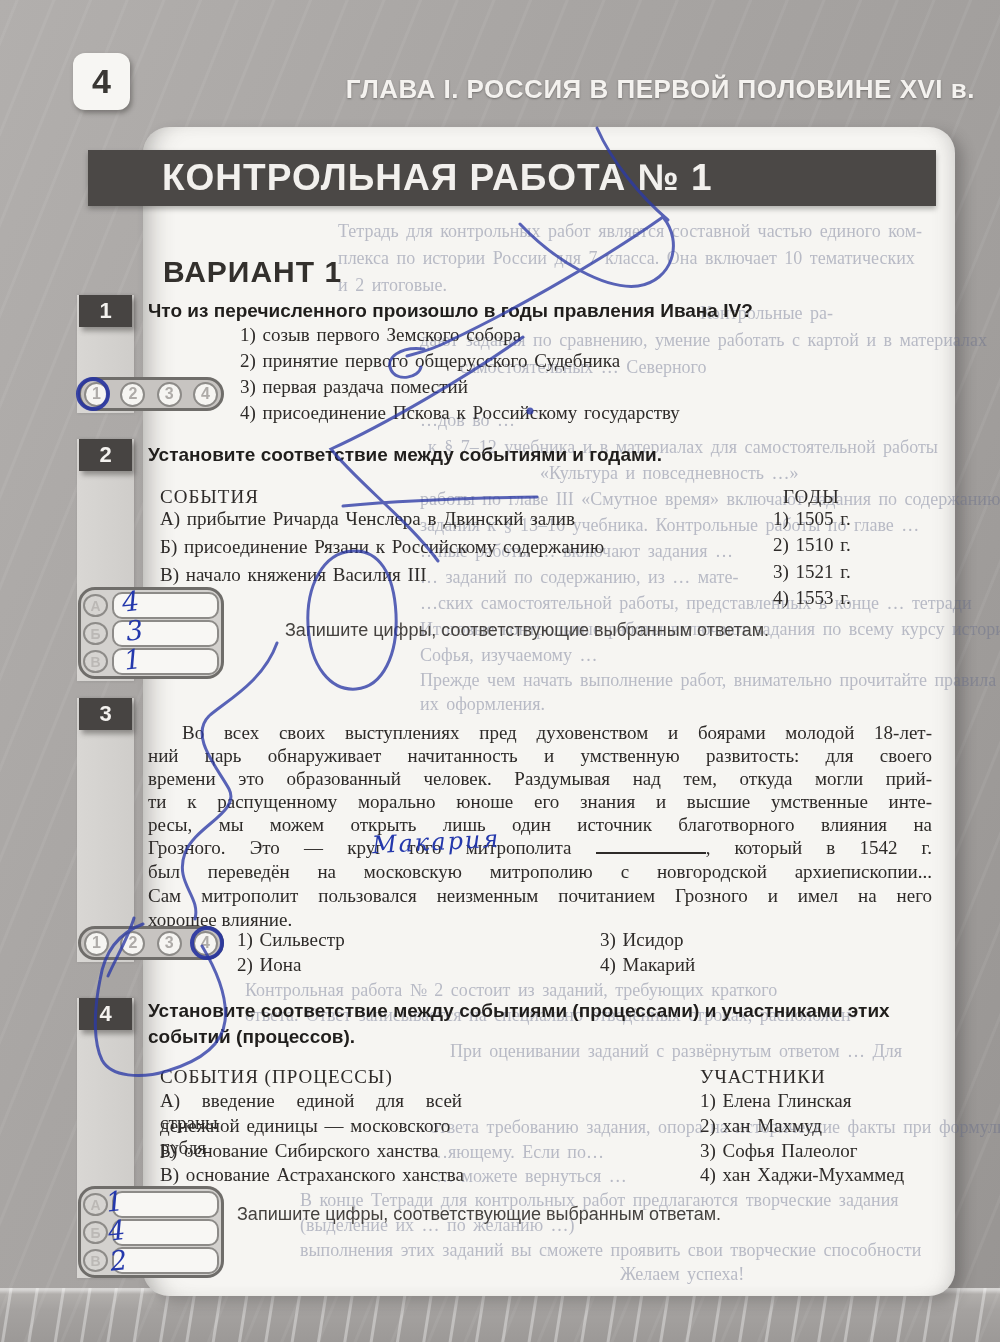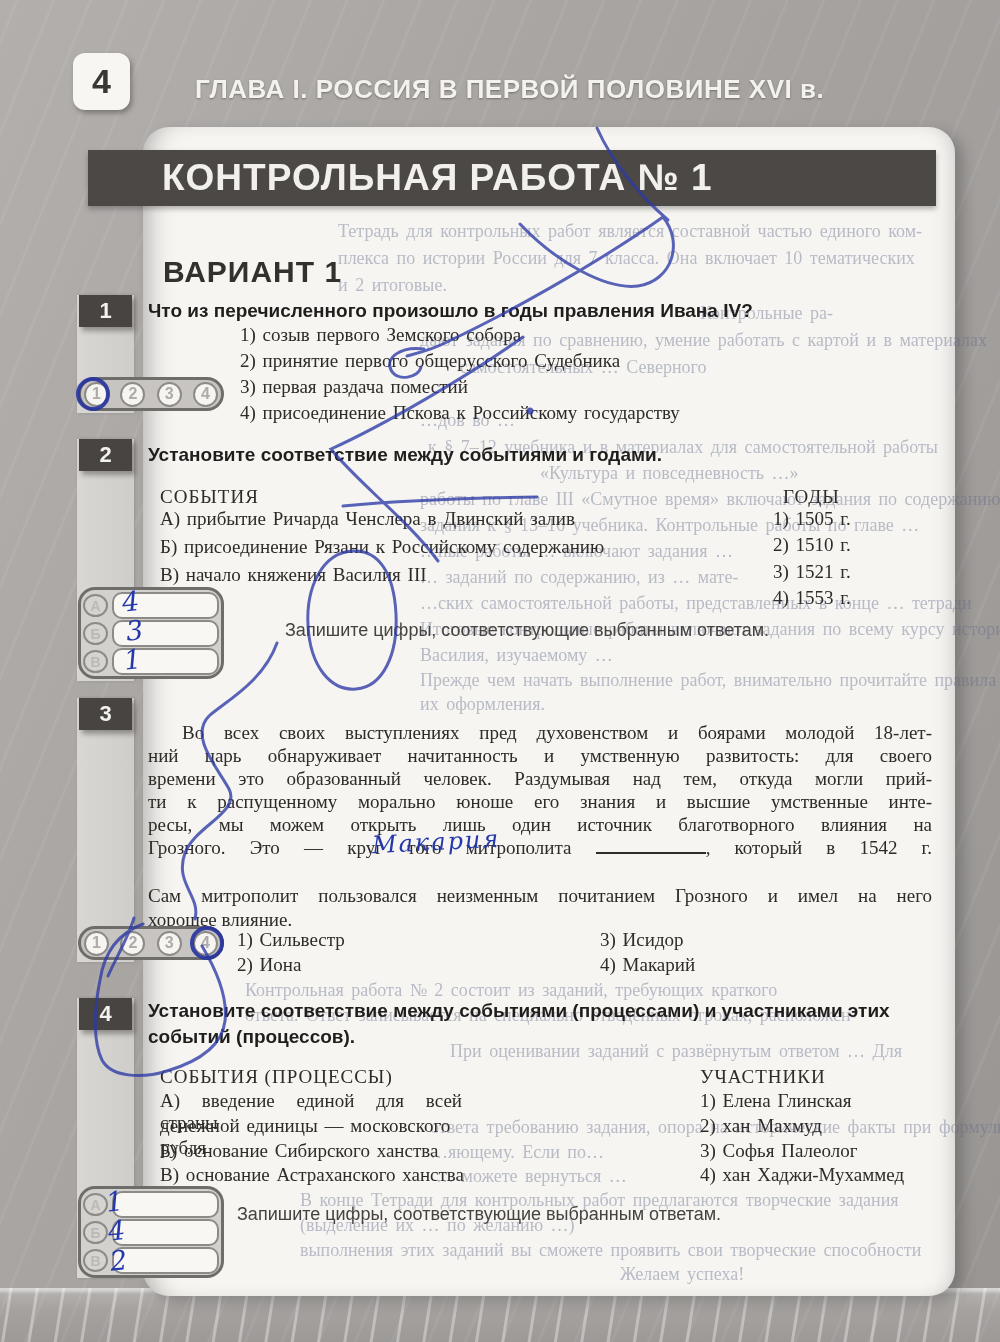--- a/index.html
+++ b/index.html
@@ -9,21 +9,21 @@
   #page::after{content:"";position:absolute;inset:0;pointer-events:none;
     background:repeating-linear-gradient(112deg,rgba(255,255,255,0) 0 14px,rgba(255,255,255,.06) 15px 17px,rgba(255,255,255,0) 18px 34px);}
   .wrinkles{position:absolute;left:0;top:1288px;width:1000px;height:54px;
     background:linear-gradient(180deg,#b6b3b0 0%,#a5a2a0 40%,#9c9997 100%);}
   .wrinkles::after{content:"";position:absolute;inset:0;
     background:repeating-linear-gradient(99deg,rgba(255,255,255,0) 0 9px,rgba(255,255,255,.35) 10px 12px,rgba(255,255,255,0) 13px 26px),
     linear-gradient(180deg,rgba(255,255,255,.45) 0 2px,rgba(255,255,255,0) 6px);}
   .page-tab{position:absolute;left:73px;top:53px;width:57px;height:57px;background:#f7f6f3;border-radius:12px;
     box-shadow:2px 3px 5px rgba(40,38,36,.4);display:flex;align-items:center;justify-content:center;
     font-weight:bold;font-size:34px;color:#3a3734;z-index:6;}
-  .chapter{position:absolute;left:195px;top:74px;width:780px;text-align:left;font-weight:bold;font-size:26px;
+  .chapter{position:absolute;left:195px;top:74px;width:780px;text-align:right;font-weight:bold;font-size:26px;
     letter-spacing:.5px;color:#f4f2ef;text-shadow:0 1px 2px rgba(60,58,56,.5);z-index:6;}
   .card{position:absolute;left:143px;top:127px;width:812px;height:1169px;background:#f6f5f2;border-radius:26px;
     box-shadow:8px 6px 14px rgba(50,48,46,.30), inset 22px 0 26px -18px rgba(80,78,76,.45), inset -14px 0 22px -16px rgba(80,78,76,.35);z-index:2;}
   .banner{position:absolute;left:88px;top:150px;width:848px;height:56px;background:#4b4846;z-index:5;
     box-shadow:0 3px 5px rgba(50,48,46,.35);display:flex;align-items:center;}
   .banner-text{padding-left:74px;font-weight:bold;font-size:37px;letter-spacing:1px;color:#f2f0ed;}
   .variant{position:absolute;left:163px;top:255px;font-weight:bold;font-size:30px;letter-spacing:1px;color:#33302d;z-index:5;}
   .badge-col{position:absolute;width:57px;background:linear-gradient(90deg,#d9d7d4,#cfcdca);z-index:3;box-shadow:1px 0 3px rgba(90,88,86,.25);}
   .q-badge{position:absolute;left:79px;width:53px;height:32px;background:#474442;color:#f4f2ef;z-index:5;
     display:flex;align-items:center;justify-content:center;font-weight:bold;font-size:22px;
@@ -78,21 +78,21 @@
   <div class="ghost" style="left:460px;top:357px">самостоятельных … Северного</div>
   <div class="ghost" style="left:420px;top:410px">…дов во …</div>
   <div class="ghost" style="left:428px;top:437px">к § 7–12 учебника и в материалах для самостоятельной работы</div>
   <div class="ghost" style="left:540px;top:463px">«Культура и повседневность …»</div>
   <div class="ghost" style="left:420px;top:489px">работы по главе III «Смутное время» включают задания по содержанию</div>
   <div class="ghost" style="left:420px;top:515px">задания к § 13–16 учебника. Контрольные работы по главе …</div>
   <div class="ghost" style="left:420px;top:541px">…ные работы … включают задания …</div>
   <div class="ghost" style="left:420px;top:567px">… заданий по содержанию, из … мате-</div>
   <div class="ghost" style="left:420px;top:593px">…ских самостоятельной работы, представленных в конце … тетради</div>
   <div class="ghost" style="left:420px;top:619px">Итоговые контрольные работы включают задания по всему курсу истории</div>
-  <div class="ghost" style="left:420px;top:645px">Василия, изучаемому …</div>
+  <div class="ghost" style="left:420px;top:645px">Софья, изучаемому …</div>
   <div class="ghost" style="left:420px;top:670px">Прежде чем начать выполнение работ, внимательно прочитайте правила</div>
   <div class="ghost" style="left:420px;top:694px">их оформления.</div>
   <div class="ghost" style="left:245px;top:980px">Контрольная работа № 2 состоит из заданий, требующих краткого</div>
   <div class="ghost" style="left:245px;top:1005px">ответа. Ответ записывается на специально отведённых строках, расположен-</div>
   <div class="ghost" style="left:450px;top:1041px">При оценивании заданий с развёрнутым ответом … Для</div>
   <div class="ghost" style="left:430px;top:1117px">ответа требованию задания, опора на исторические факты при формулиро-</div>
   <div class="ghost" style="left:430px;top:1142px">…яющему. Если по…</div>
   <div class="ghost" style="left:436px;top:1166px">… можете вернуться …</div>
   <div class="ghost" style="left:300px;top:1190px">В конце Тетради для контрольных работ предлагаются творческие задания</div>
   <div class="ghost" style="left:300px;top:1215px">(выделение их … по желанию …)</div>
@@ -156,20 +156,21 @@
   </div>
   <div class="para-line" style="top:722px;text-indent:34px">Во всех своих выступлениях пред духовенством и боярами молодой 18-лет-</div>
   <div class="para-line" style="top:745px">ний царь обнаруживает начитанность и умственную развитость: для своего</div>
   <div class="para-line" style="top:768px">времени это образованный человек. Раздумывая над тем, откуда могли прий-</div>
   <div class="para-line" style="top:791px">ти к распущенному морально юноше его знания и высшие умственные инте-</div>
   <div class="para-line" style="top:814px">ресы, мы можем открыть лишь один источник благотворного влияния на</div>
   <div class="para-line" style="top:837px">
     <span>Грозного. Это — круг того митрополита</span>
     <span class="blank"></span><span>, который в 1542 г.</span>
   </div>
+  <div class="para-line" style="top:861px">был переведён на московскую митрополию с новгородской архиепископии...</div>
   <div class="para-line para-last" style="top:909px">хорошее влияние.</div>
   <div class="para-line" style="top:885px">Сам митрополит пользовался неизменным почитанием Грозного и имел на него</div>
   <div class="serif" style="position:absolute;left:237px;top:929px;z-index:5">1) Сильвестр</div>
   <div class="serif" style="position:absolute;left:237px;top:954px;z-index:5">2) Иона</div>
   <div class="serif" style="position:absolute;left:600px;top:929px;z-index:5">3) Исидор</div>
   <div class="serif" style="position:absolute;left:600px;top:954px;z-index:5">4) Макарий</div>
   <div class="ans-pill" style="top:926px">
     <div class="pill-circle">1</div>
     <div class="pill-circle">2</div>
     <div class="pill-circle">3</div>

